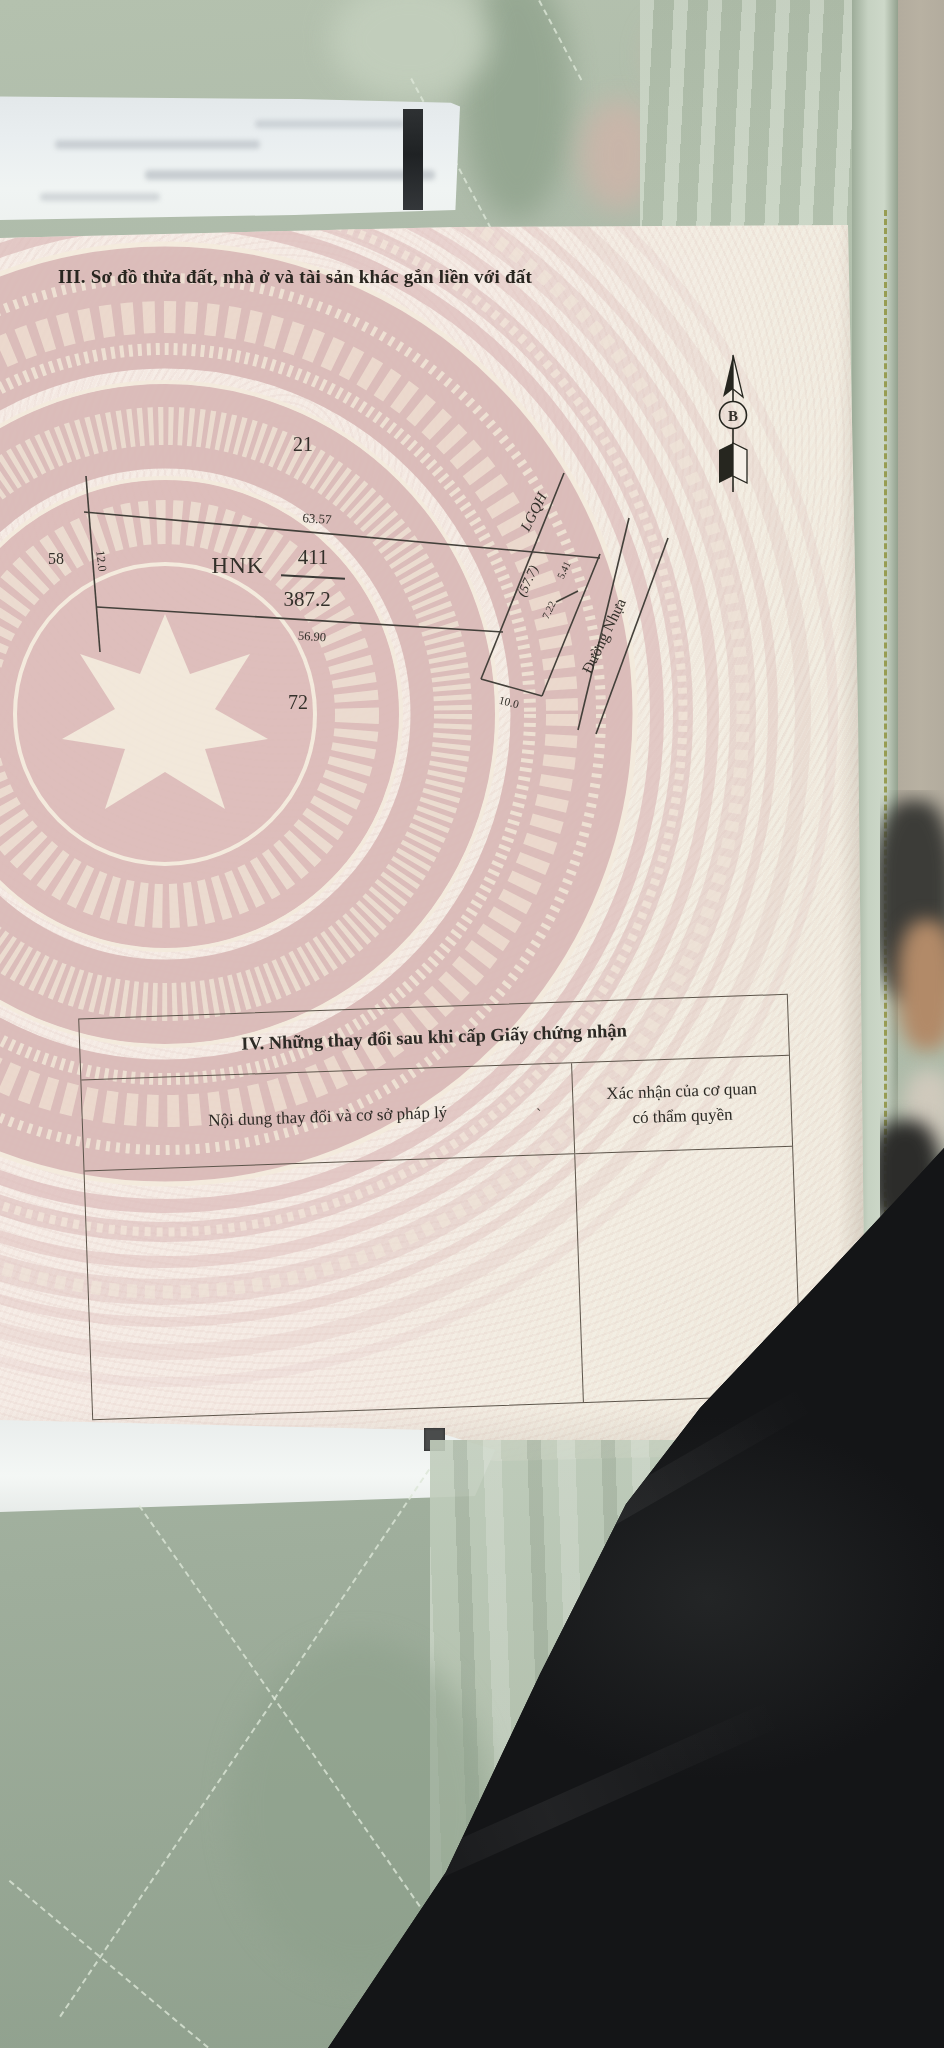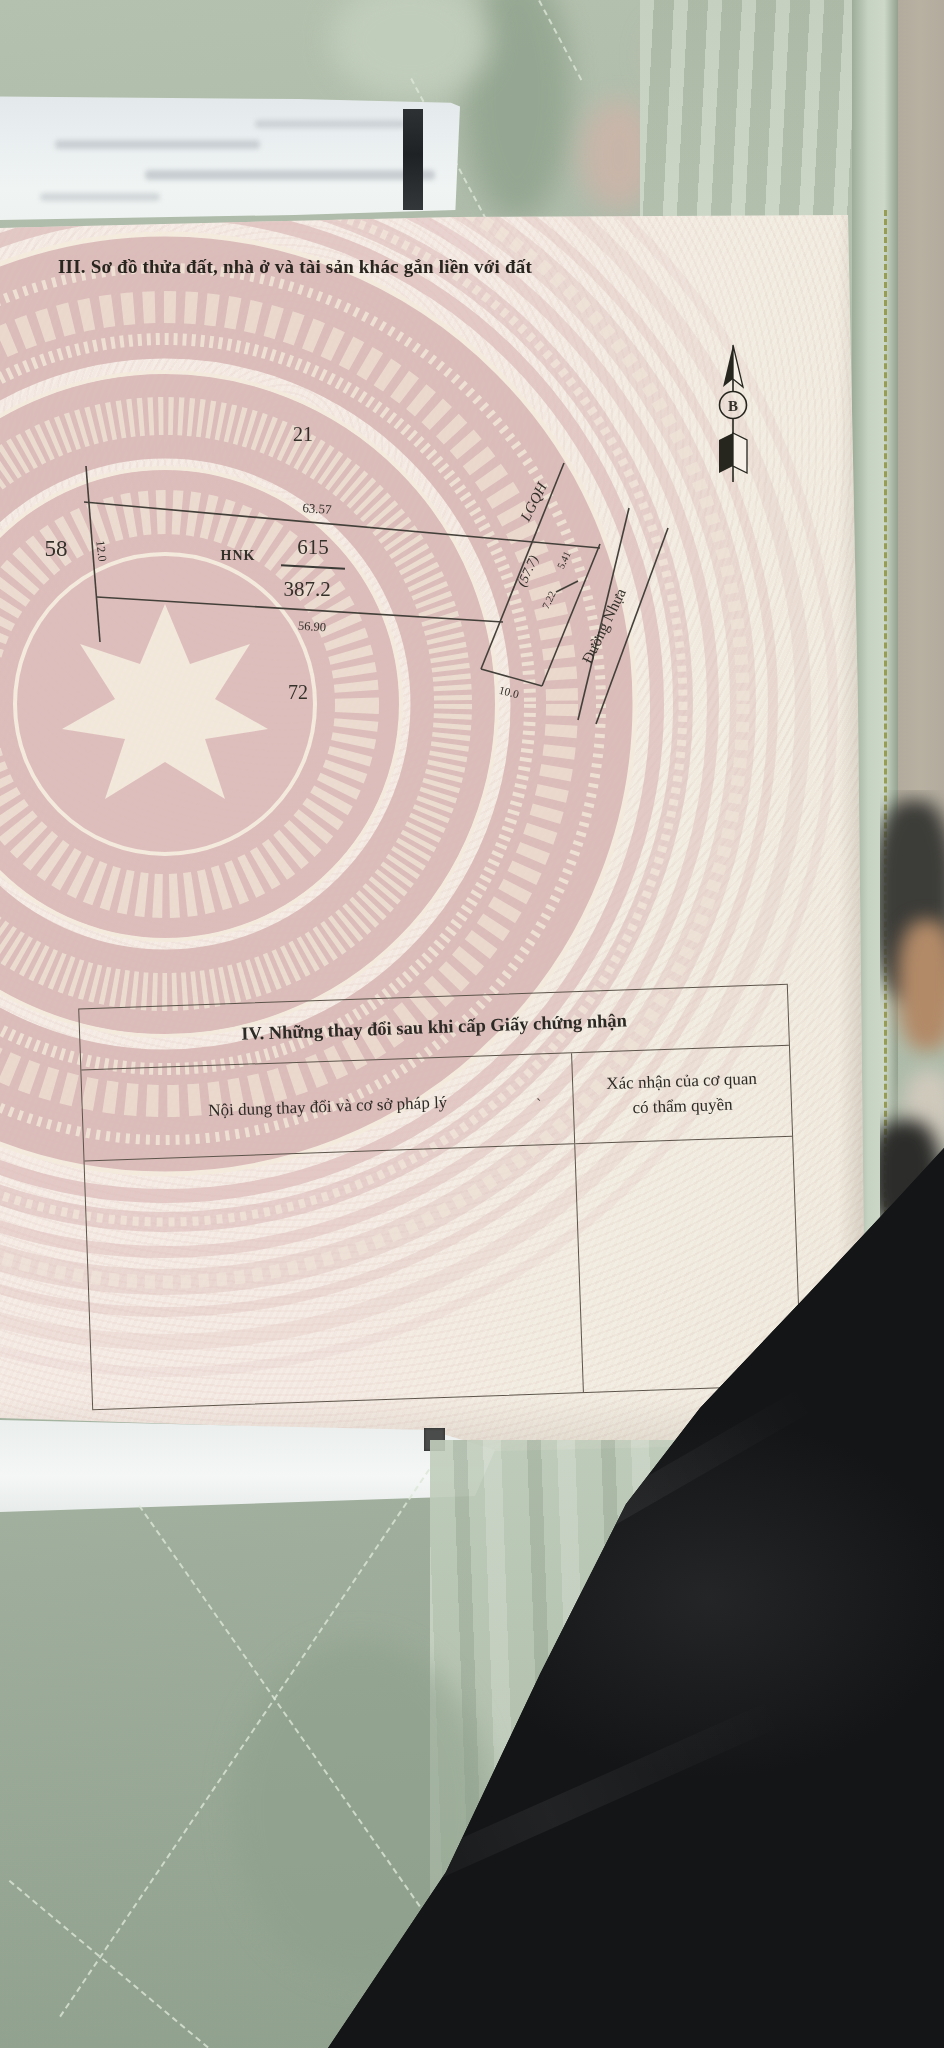--- a/index.html
+++ b/index.html
@@ -54,21 +54,21 @@
   .sheet-bottom{
     left:0;top:1416px;width:500px;height:100px;
     clip-path:polygon(0 4%,86% 14%,99% 34%,95% 80%,0 96%);
     background:linear-gradient(180deg,#e9edec,#f4f7f5 60%,#e6eae8);
   }
   .sheet-mark{left:424px;top:1428px;width:21px;height:23px;background:#4a4c4c;
     box-shadow:inset 0 0 3px #222;}
 
   
   .paper{
-    left:0;top:4px;width:944px;height:1460px;
+    left:0;top:14px;width:944px;height:1460px;
     clip-path:polygon(0px 224px,455px 213px,848px 211px,858px 700px,866px 1438px,497px 1447px,300px 1424px,0px 1414px);
     background:
       linear-gradient(100deg,#f6ece6 0%,#f5ebe4 45%,#f2ede1 68%,#efeadd 100%);
   }
   .paper-texture{
     inset:0;opacity:.55;
     background:
       repeating-radial-gradient(circle at 30% 30%,rgba(214,185,178,.25) 0 2px,rgba(255,255,255,0) 2px 7px),
       repeating-linear-gradient(115deg,rgba(222,196,190,.14) 0 3px,rgba(255,255,255,.12) 3px 6px);
   }
@@ -216,24 +216,24 @@
       <circle cx="733" cy="401" r="13.5" fill="none" stroke="#26261f" stroke-width="1.6"></circle>
       <line x1="733" y1="414" x2="733" y2="478" stroke="#26261f" stroke-width="1.6"></line>
       <path d="M733 429 L719 436 L719 469 L733 462 Z" fill="#26261f"></path>
       <path d="M733 429 L747 436 L747 469 L733 462 Z" fill="#f6f0e8" stroke="#26261f" stroke-width="1.3"></path>
     </g>
   </svg>
 
   <span class="abs lab" style="left:733px;top:402px;font-size:15px;font-weight:bold;">B</span>
   <span class="abs lab" style="left:303px;top:430px;font-size:20px;">21</span>
   <span class="abs lab" style="left:317px;top:505px;font-size:13px;transform:translate(-50%,-50%) rotate(4deg);">63.57</span>
-  <span class="abs lab" style="left:56px;top:545px;font-size:23px;text-align:center;">58</span>
+  <span class="abs lab" style="left:56px;top:545px;font-size:16px;text-align:center;">58</span>
   <span class="abs lab" style="left:101px;top:547px;font-size:12px;transform:translate(-50%,-50%) rotate(83deg);">12.0</span>
-  <span class="abs lab" style="left:238px;top:552px;font-size:14px;letter-spacing:1px;font-weight:bold;">HNK</span>
-  <span class="abs lab" style="left:313px;top:543px;font-size:21px;">615</span>
+  <span class="abs lab" style="left:238px;top:552px;font-size:23px;letter-spacing:1px;">HNK</span>
+  <span class="abs lab" style="left:313px;top:543px;font-size:21px;">411</span>
   <div class="abs" style="left:281px;top:562px;width:64px;height:2px;background:#3a3a36;transform:rotate(3deg);"></div>
   <span class="abs lab" style="left:307px;top:585px;font-size:21px;">387.2</span>
   <span class="abs lab" style="left:312px;top:623px;font-size:12.5px;transform:translate(-50%,-50%) rotate(4deg);">56.90</span>
   <span class="abs lab" style="left:298px;top:688px;font-size:20px;">72</span>
   <span class="abs lab" style="left:534px;top:498px;font-size:15px;font-style:italic;transform:translate(-50%,-50%) rotate(-63deg);">LGQH</span>
   <span class="abs lab" style="left:528px;top:567px;font-size:13.5px;font-style:italic;transform:translate(-50%,-50%) rotate(-65deg);">(57.7)</span>
   <span class="abs lab" style="left:564px;top:556px;font-size:10.5px;transform:translate(-50%,-50%) rotate(-65deg);">5.41</span>
   <span class="abs lab" style="left:549px;top:596px;font-size:10.5px;transform:translate(-50%,-50%) rotate(-65deg);">7.22</span>
   <span class="abs lab" style="left:604px;top:622px;font-size:15.5px;transform:translate(-50%,-50%) rotate(-64deg);">Đường Nhựa</span>
   <span class="abs lab" style="left:509px;top:688px;font-size:11.5px;transform:translate(-50%,-50%) rotate(14deg);">10.0</span>

